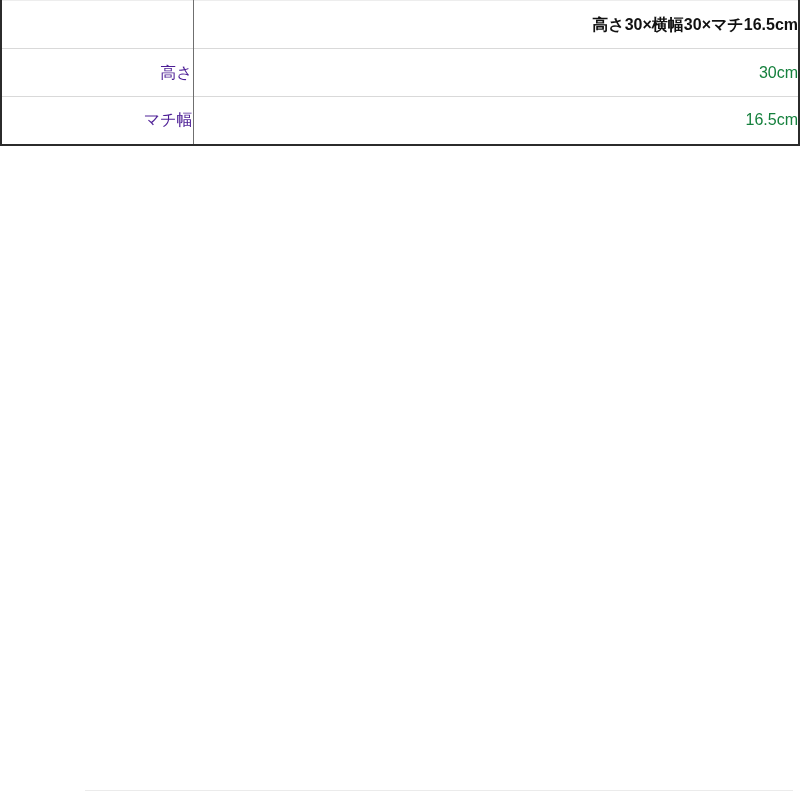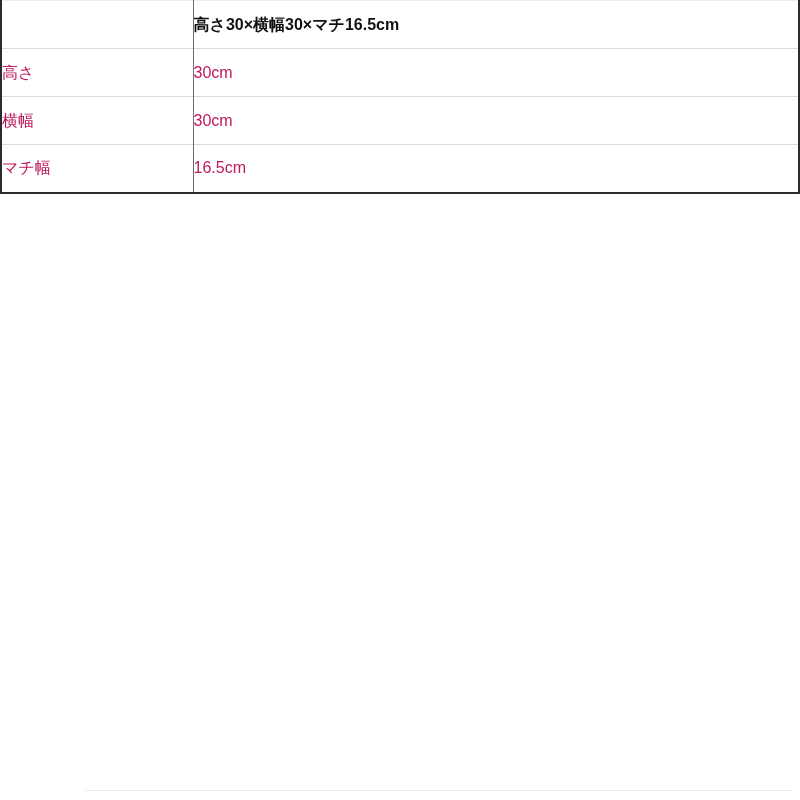--- a/index.html
+++ b/index.html
@@ -21,42 +21,42 @@
     border-right: 2px solid #2b2b2b;
     border-bottom: 2px solid #2b2b2b;
     border-top: 1px solid #ededed;
     background: #ffffff;
   }
 
   .spec-table th,
   .spec-table td {
     height: 48px;
     padding: 0;
-    text-align: left;
+    text-align: right;
     vertical-align: middle;
     font-size: 16px;
     line-height: 1;
     background: #ffffff;
   }
 
   .spec-table .label-cell {
     width: 192px;
     border-right: 1px solid #6f6f6f;
     font-weight: normal;
-    color: #be185d;
+    color: #4c1d95;
   }
 
   .spec-table thead th.value-cell {
     font-weight: bold;
     color: #111111;
   }
 
   .spec-table tbody td {
     border-top: 1px solid #d9d9d9;
-    color: #be185d;
+    color: #15803d;
   }
 
   .bottom-hairline {
     position: absolute;
     top: 790px;
     left: 85px;
     width: 708px;
     height: 1px;
     background: #ebebeb;
   }
@@ -70,23 +70,19 @@
       <th class="label-cell"></th>
       <th class="value-cell">高さ30×横幅30×マチ16.5cm</th>
     </tr>
   </thead>
   <tbody>
     <tr>
       <td class="label-cell">高さ</td>
       <td class="value-cell">30cm</td>
     </tr>
     <tr>
-      <td class="label-cell">横幅</td>
-      <td class="value-cell">30cm</td>
-    </tr>
-    <tr>
       <td class="label-cell">マチ幅</td>
       <td class="value-cell">16.5cm</td>
     </tr>
   </tbody>
 </table>
 
 <div class="bottom-hairline"></div>
 
 </body></html>

